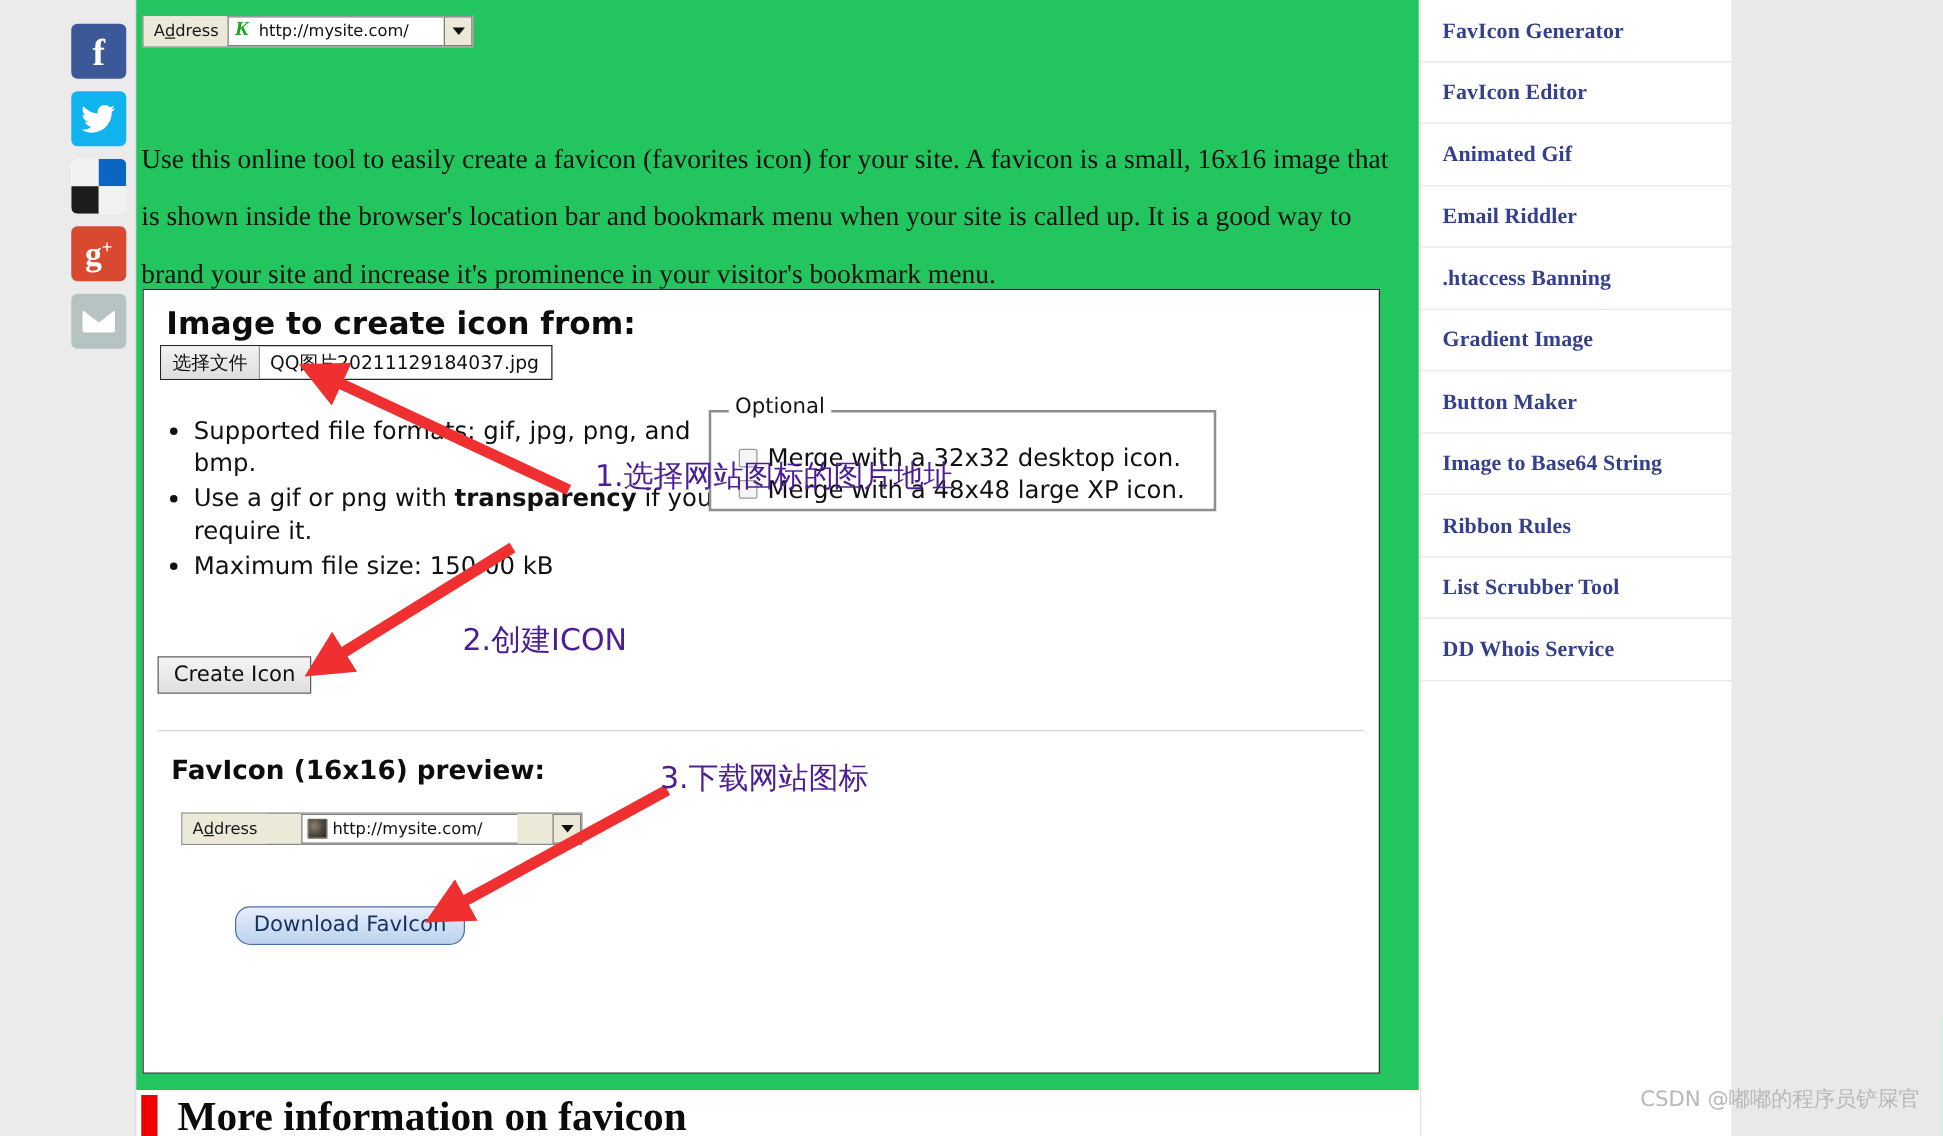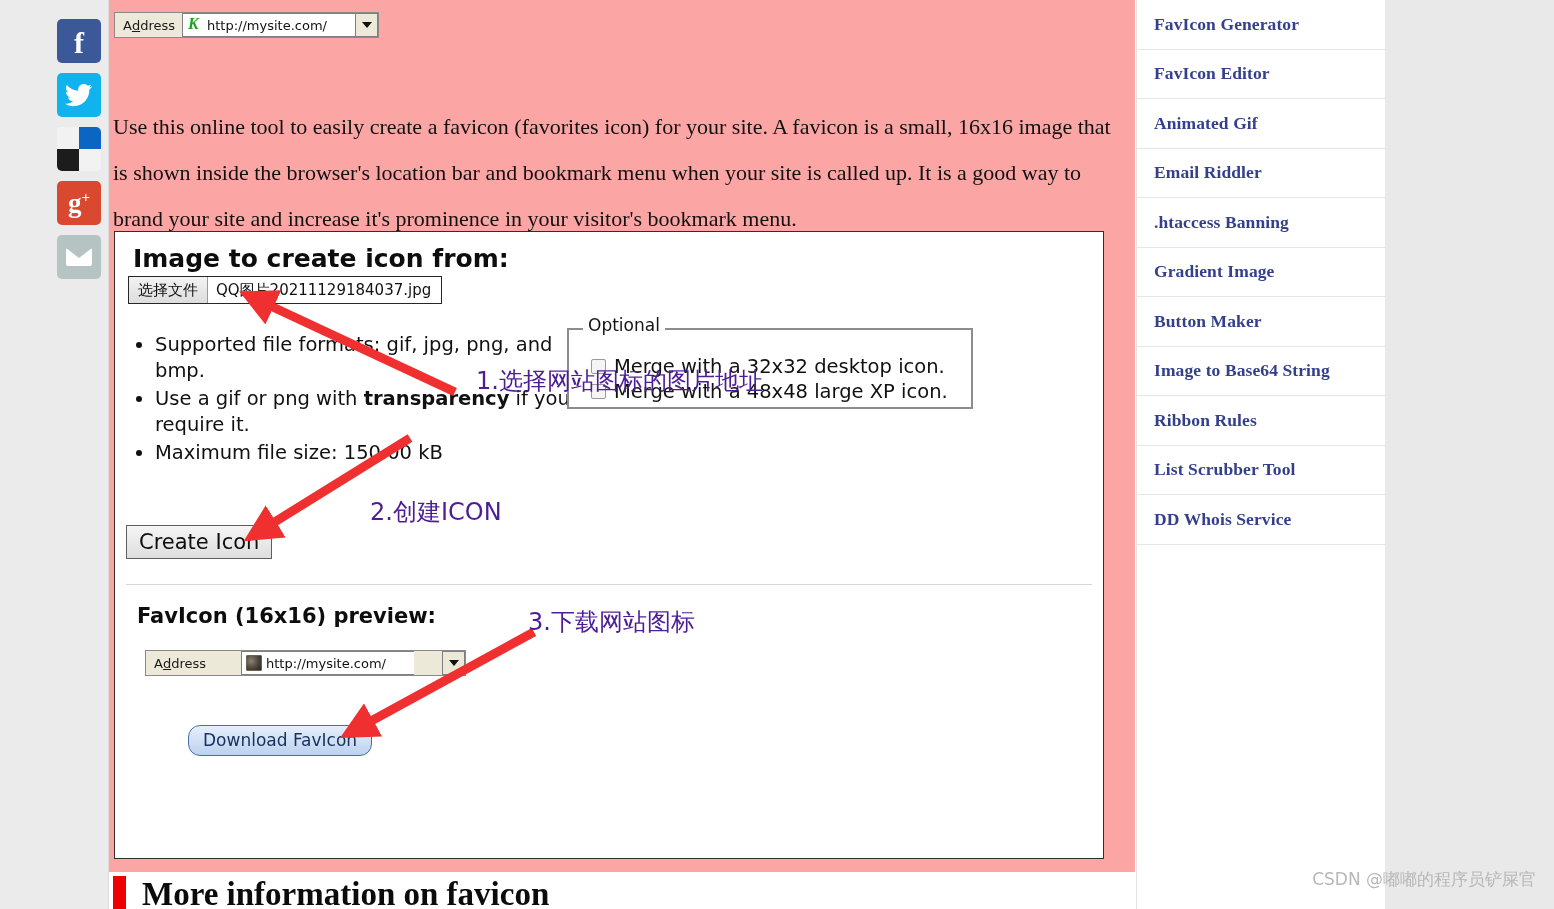--- a/index.html
+++ b/index.html
@@ -80,21 +80,21 @@
     border-right: 13px solid transparent;
     border-top: 10px solid #b6c3c3;
   }
 
   
   #content {
     position: absolute;
     left: 109px; top: 0;
     width: 1026px;
     height: 872px;
-    background: #fca5a5;
+    background: #22c55e;
   }
 
   
   .addrbar {
     display: inline-flex;
     align-items: stretch;
     border: 1px solid #8a8a8a;
     background: #ece9d8;
     height: 26px;
     box-sizing: border-box;
@@ -280,21 +280,21 @@
     flex: none;
   }
 
   
   #create-icon-btn {
     position: absolute;
     left: 11px; top: 293px;
     padding: 4px 12px;
     background: linear-gradient(#f5f5f5, #dedede);
     border: 1px solid #5e5e5e;
-    font-size: 21px;
+    font-size: 17px;
     color: #0e0e0e;
     font-family: "DejaVu Sans", sans-serif;
   }
 
   
   #panel-divider {
     position: absolute;
     left: 11px; top: 352px;
     width: 966px;
     height: 1px;

